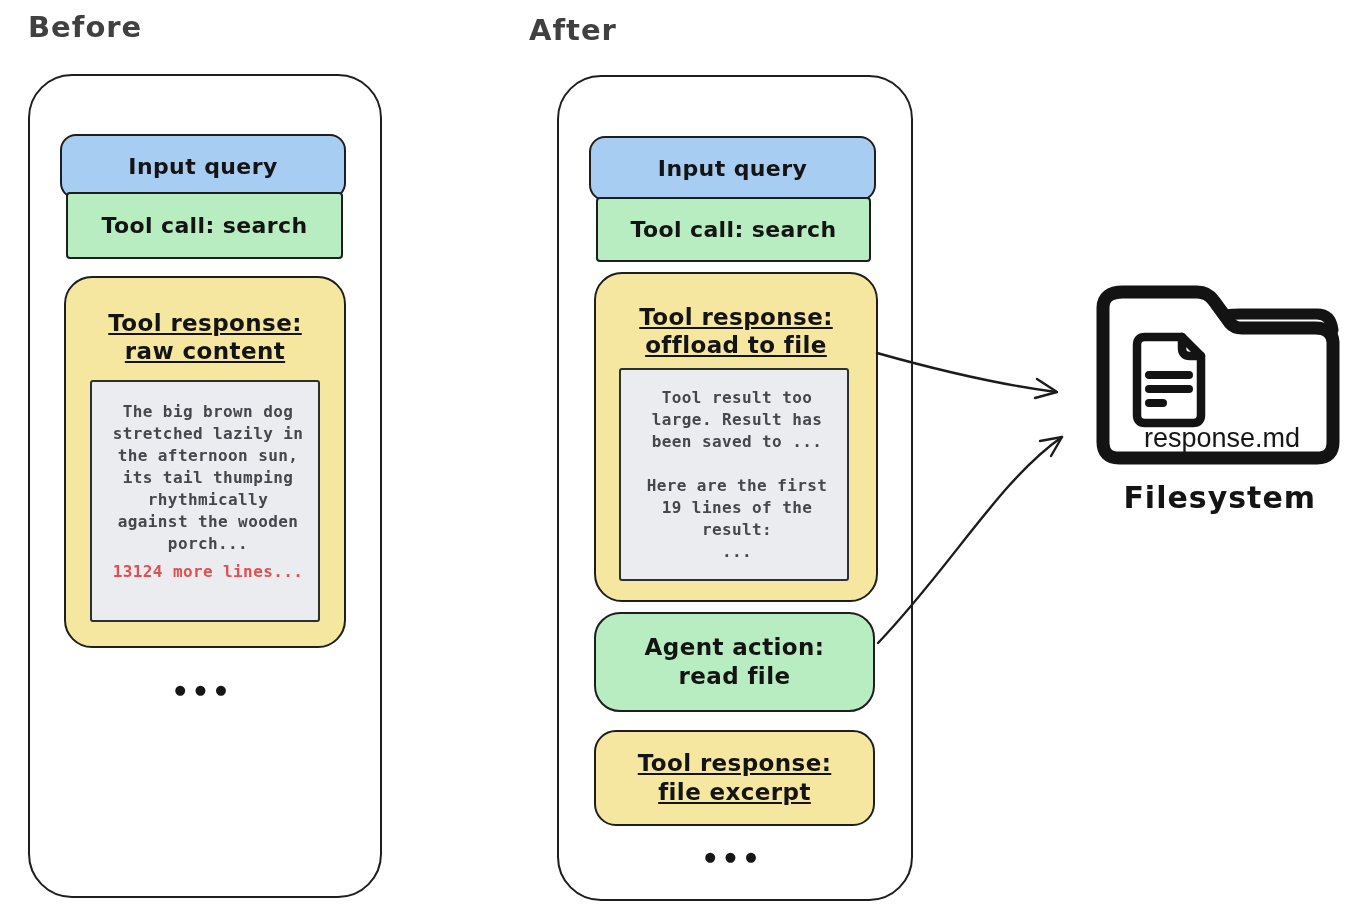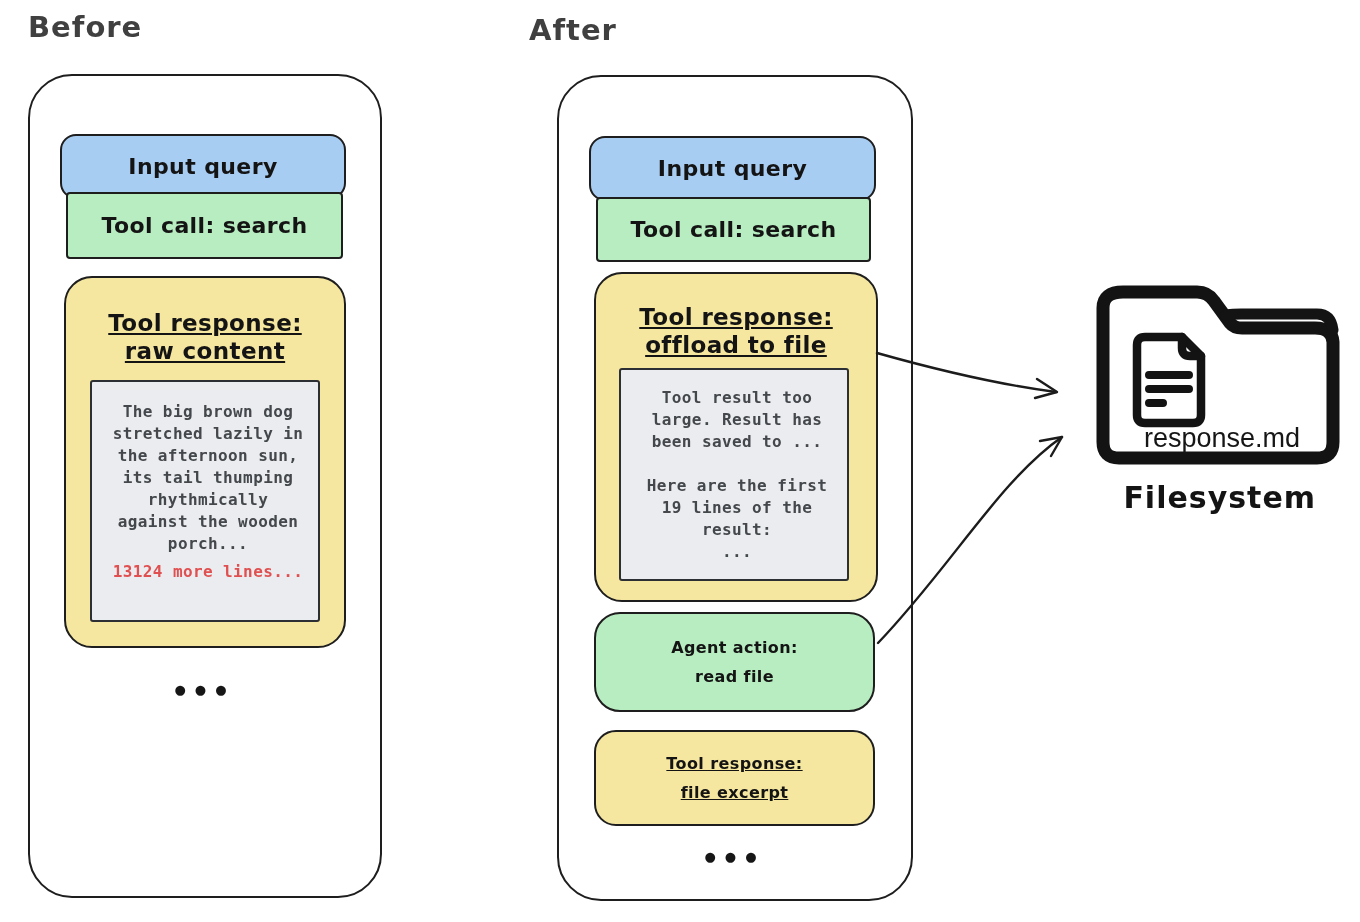--- a/index.html
+++ b/index.html
@@ -16,21 +16,21 @@
   }
   .msg{
     position:absolute;border:2.3px solid #1e1e1e;display:flex;align-items:center;
     justify-content:center;text-align:center;color:#141414;
     font-size:22px;font-weight:600;letter-spacing:0.4px;
   }
   .msg.blue{background:#a8cdf2;border-radius:16px;margin-top:24px;}
   .msg.green{background:#b7edc0;border-radius:4px;}
   .msg.yellow{background:#f5e6a0;border-radius:28px;text-decoration:underline;}
   .msg.tall{display:block;}
-  .msg-multiline{white-space:pre-line;line-height:29px;font-size:16px;font-weight:600;}
+  .msg-multiline{white-space:pre-line;line-height:29px;font-size:23px;font-weight:600;}
   .yellow-title{
     text-align:center;white-space:pre-line;line-height:28px;font-size:23px;
     font-weight:600;color:#141414;letter-spacing:0.4px;
   }
   .excerpt{
     position:absolute;background:#eaecef;border:2.4px solid #2c2f33;border-radius:3px;
     overflow:hidden;
   }
   .mono{
     font-family:"DejaVu Sans Mono",monospace;font-size:16px;line-height:22px;

